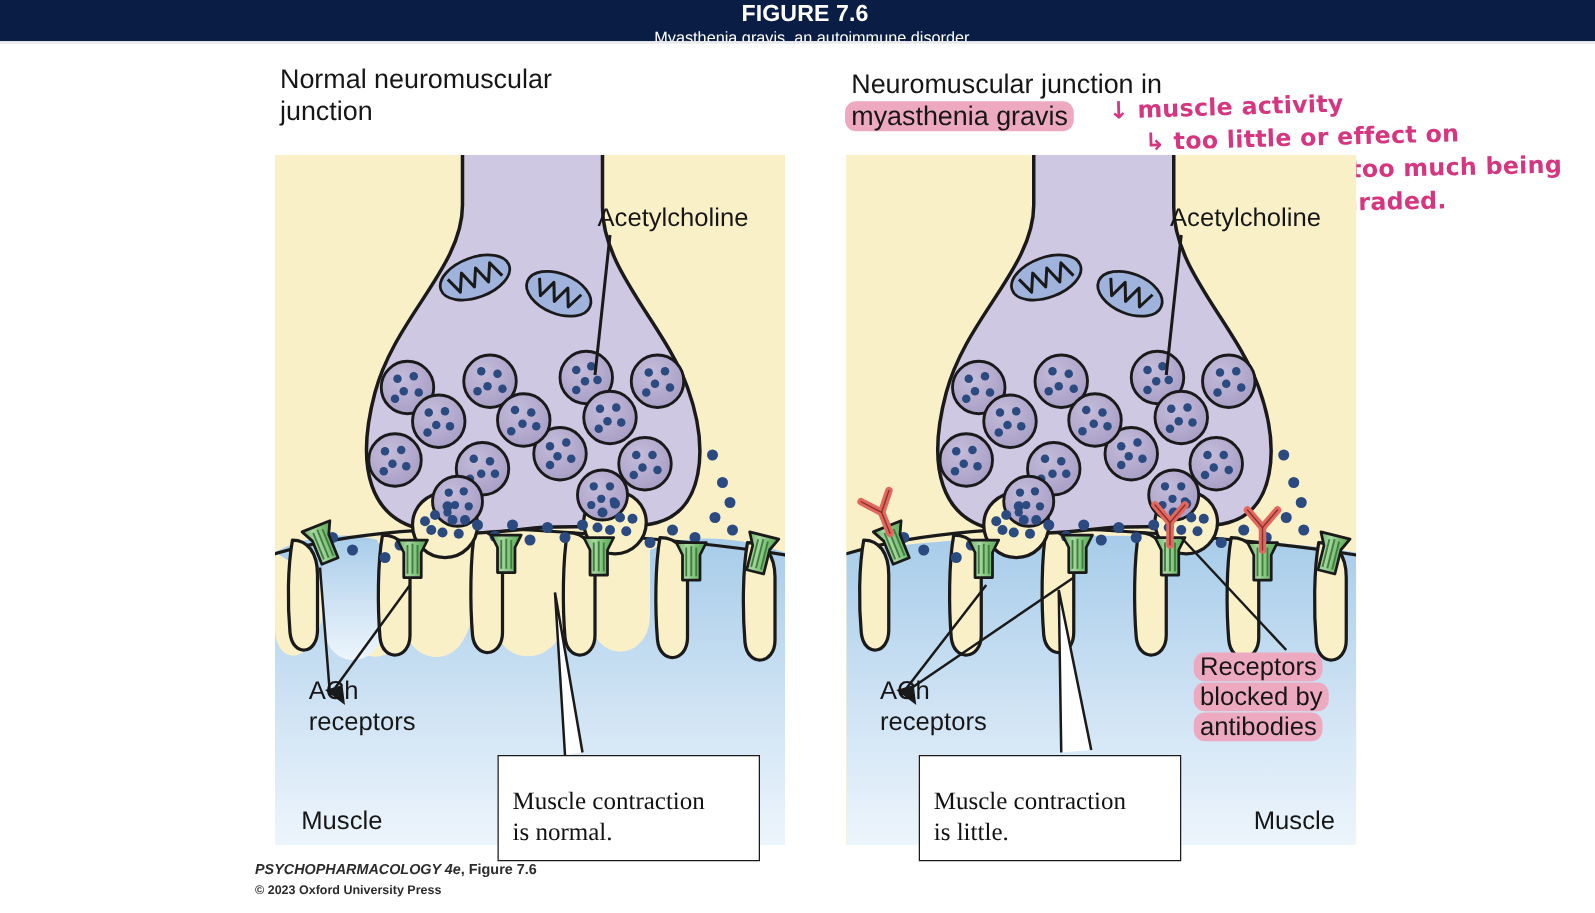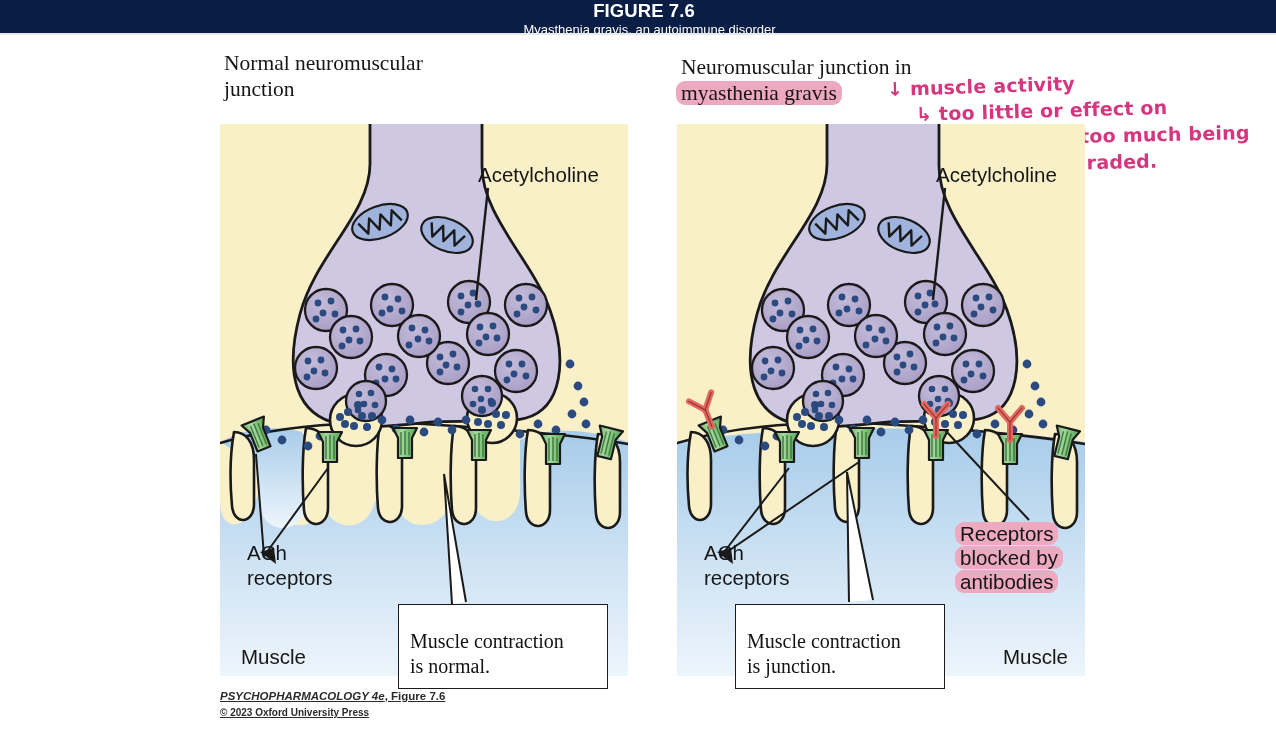--- a/index.html
+++ b/index.html
@@ -31,21 +31,21 @@
     color: #ffffff; font-size: 12px; font-weight: 500; margin-left: 6px;
     position: relative; top: 3px;
   }
   .header-rule {
     position:absolute; left:0; top:33px; width:1276px; height:2px; background:#e9eaee;
   }
 
   
   .panel-title {
     position: absolute;
-    font-family: Liberation Serif, serif;
+    font-family: Liberation Sans, sans-serif;
     font-size: 21.5px; color: #161616; line-height: 26px;
   }
   #title-left  { left: 224px; top: 50px; width: 300px; }
   #title-right { left: 681px; top: 54px; width: 320px; }
   .hl-pink {
     background: #eda9bf; border-radius: 9px;
     padding: 0 5px; margin-left: -5px;
     box-decoration-break: clone; -webkit-box-decoration-break: clone;
   }
 
@@ -82,23 +82,22 @@
     white-space: nowrap;
     transform-origin: left center;
   }
   #hw1 { left: 887px; top: 78px;  transform: rotate(-1.8deg); }
   #hw2 { left: 916px; top: 103px; transform: rotate(-1.6deg); }
   #hw3 { left: 944px; top: 128px; transform: rotate(-1.3deg); }
   #hw4 { left: 1046px; top: 152px; transform: rotate(-1.2deg); }
 
   
   .credit {
-    position: absolute; left: 220px; font-family: "Liberation Sans", sans-serif;
+    position: absolute; left: 204px; font-family: "Liberation Sans", sans-serif;
     color: #2b2b2b;
-    text-decoration: underline;
   }
   #credit-1 { top: 690px; font-size: 11.5px; font-weight: 700; }
   #credit-1 .ital { font-style: italic; }
   #credit-2 { top: 707px; font-size: 10px; font-weight: 600; }
 </style>
 </head>
 <body>
 
 <div id="root">
 
@@ -788,21 +787,21 @@
 
   <div class="fig-label" style="left:704px; top:540px;">
     <span>ACh</span><br>
     <span>receptors</span>
   </div>
 
   <div class="fig-label" style="left:1003px; top:644px;">Muscle</div>
 
   <div class="callout-box" style="left:735px; top:604px; width:210px;">
     <span>Muscle contraction</span><br>
-    <span>is junction.</span>
+    <span>is little.</span>
   </div>
 
   <div class="fig-label" style="left:960px; top:522px; line-height:24px;">
     <span class="hl-pink">Receptors</span><br>
     <span class="hl-pink">blocked by</span><br>
     <span class="hl-pink">antibodies</span>
   </div>
 
   <div class="credit" id="credit-1">
     <span class="ital">PSYCHOPHARMACOLOGY 4e</span><span>, Figure 7.6</span>

